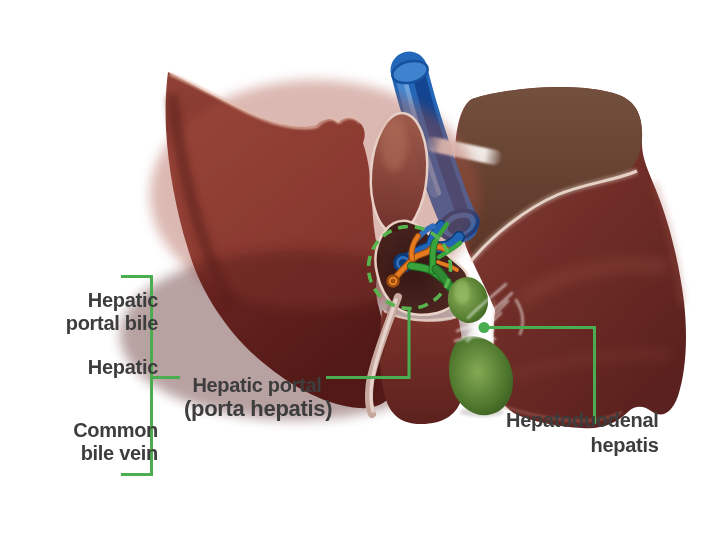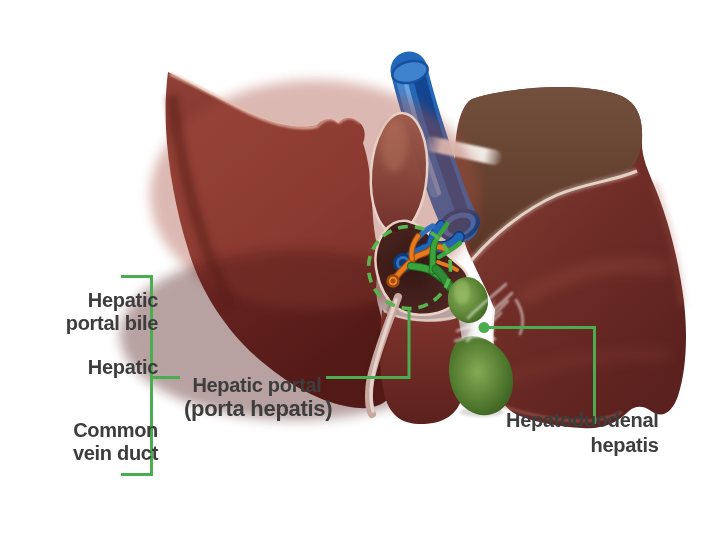--- a/index.html
+++ b/index.html
@@ -191,21 +191,21 @@
 
   <div class="lbl" id="lbl-pv">
     <span>Hepatic</span>
     <span>portal bile</span>
   </div>
   <div class="lbl" id="lbl-ha">
     <span>Hepatic</span>
   </div>
   <div class="lbl" id="lbl-cbd">
     <span>Common</span>
-    <span>vein duct</span>
+    <span>bile vein</span>
   </div>
   <div class="lbl" id="lbl-hp">
     <span>Hepatic portal</span>
     <span class="sub">(porta hepatis)</span>
   </div>
   <div class="lbl" id="lbl-hdl">
     <span>Hepatoduodenal</span>
     <span>hepatis</span>
   </div>
 

